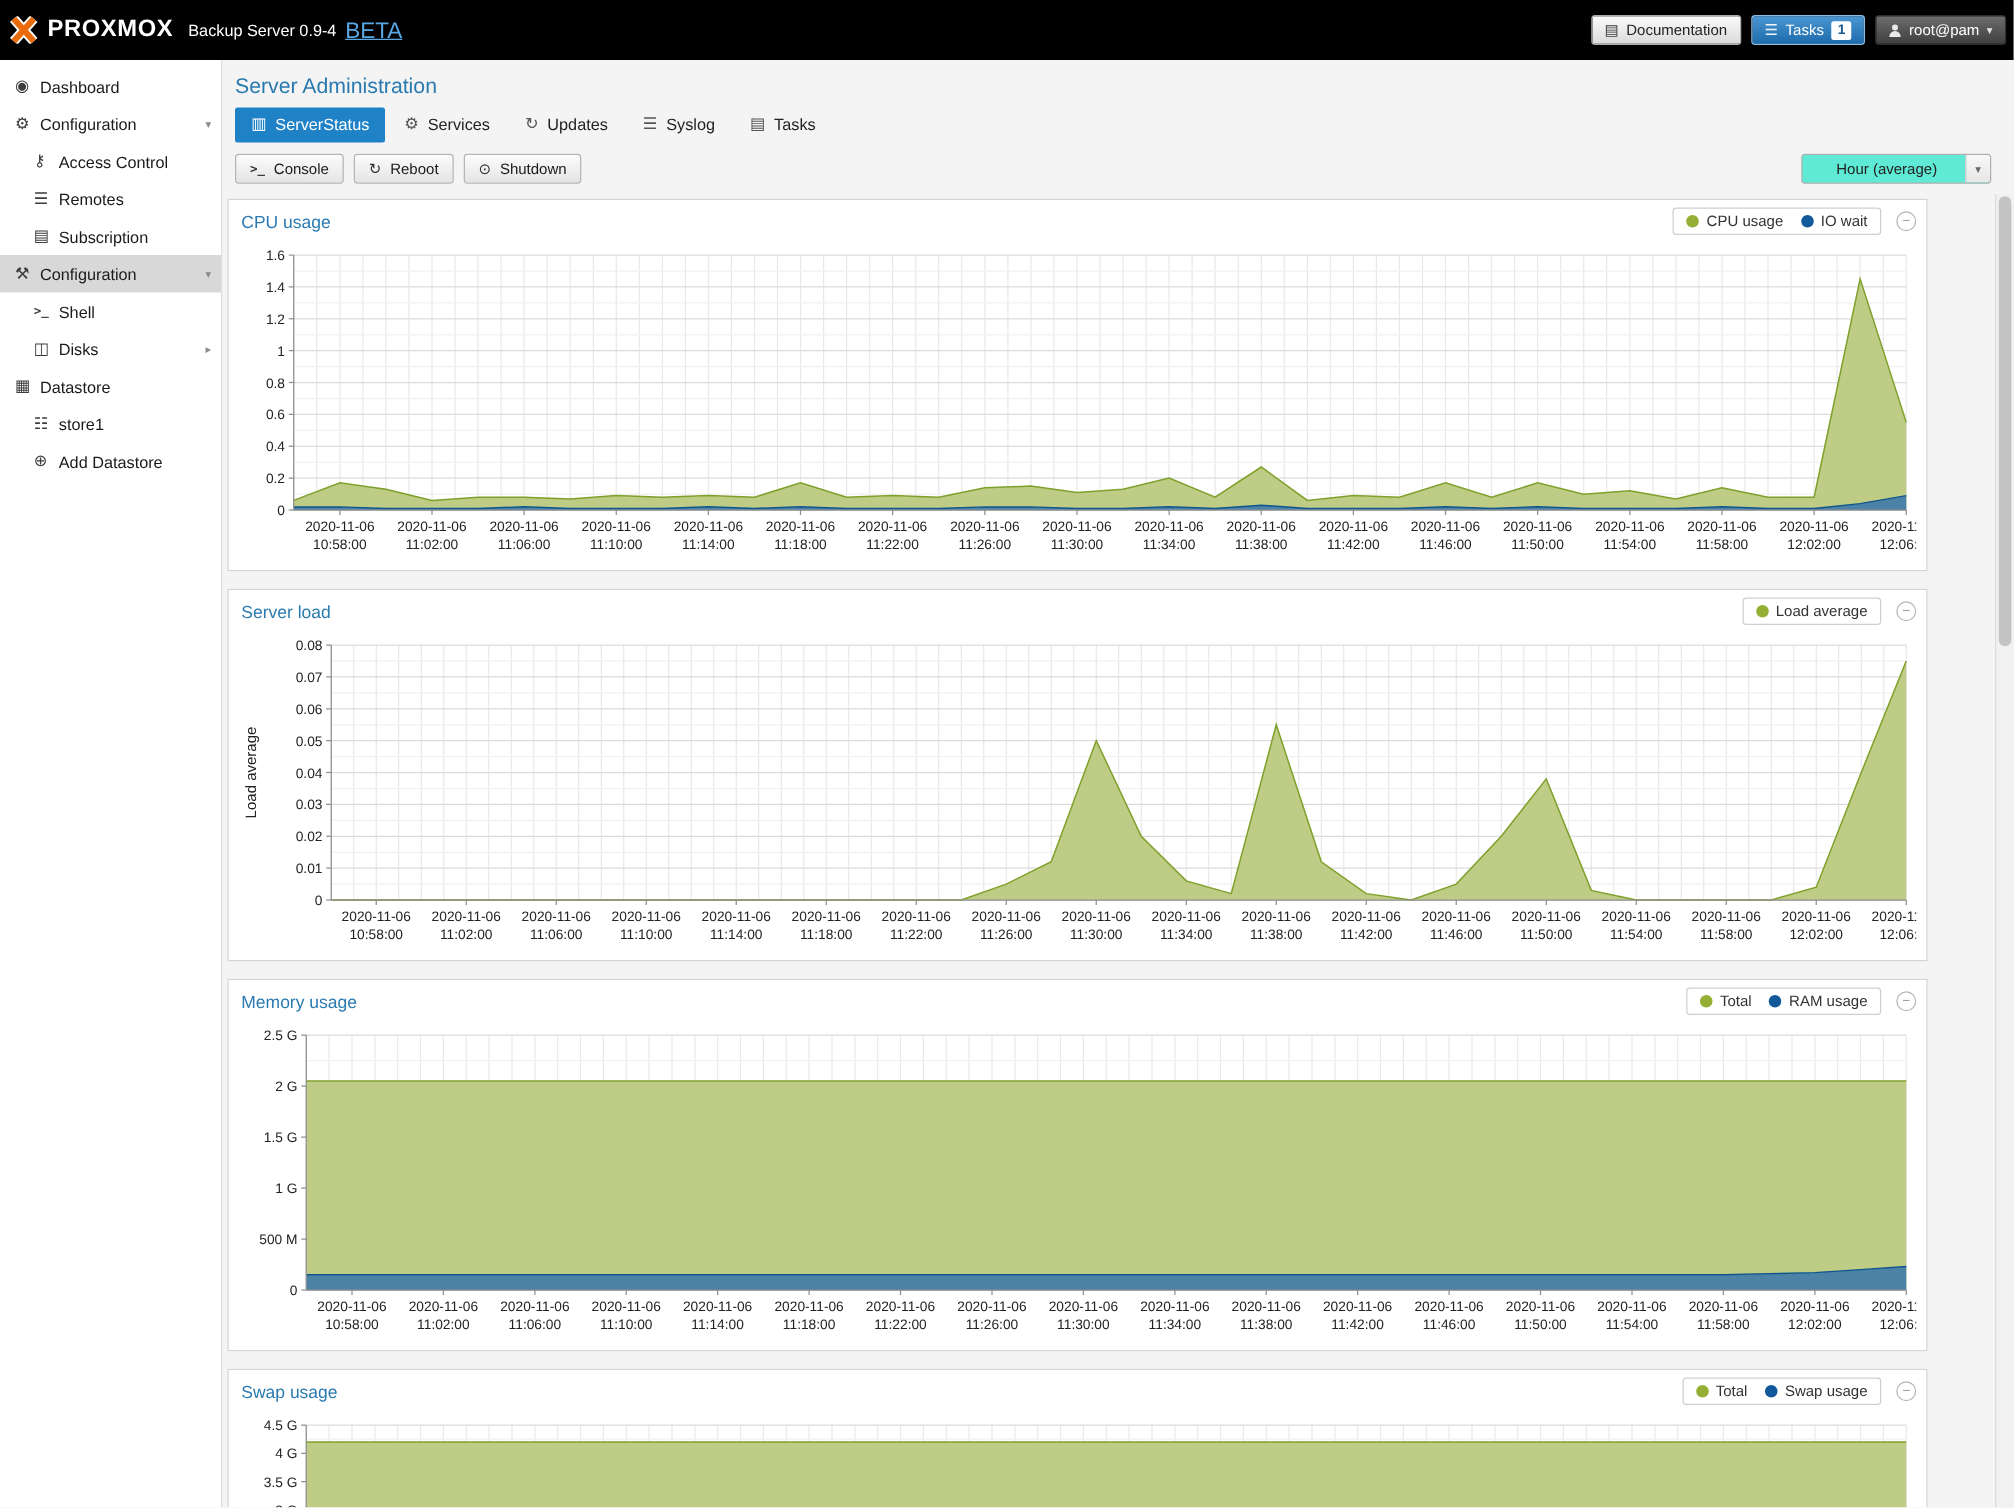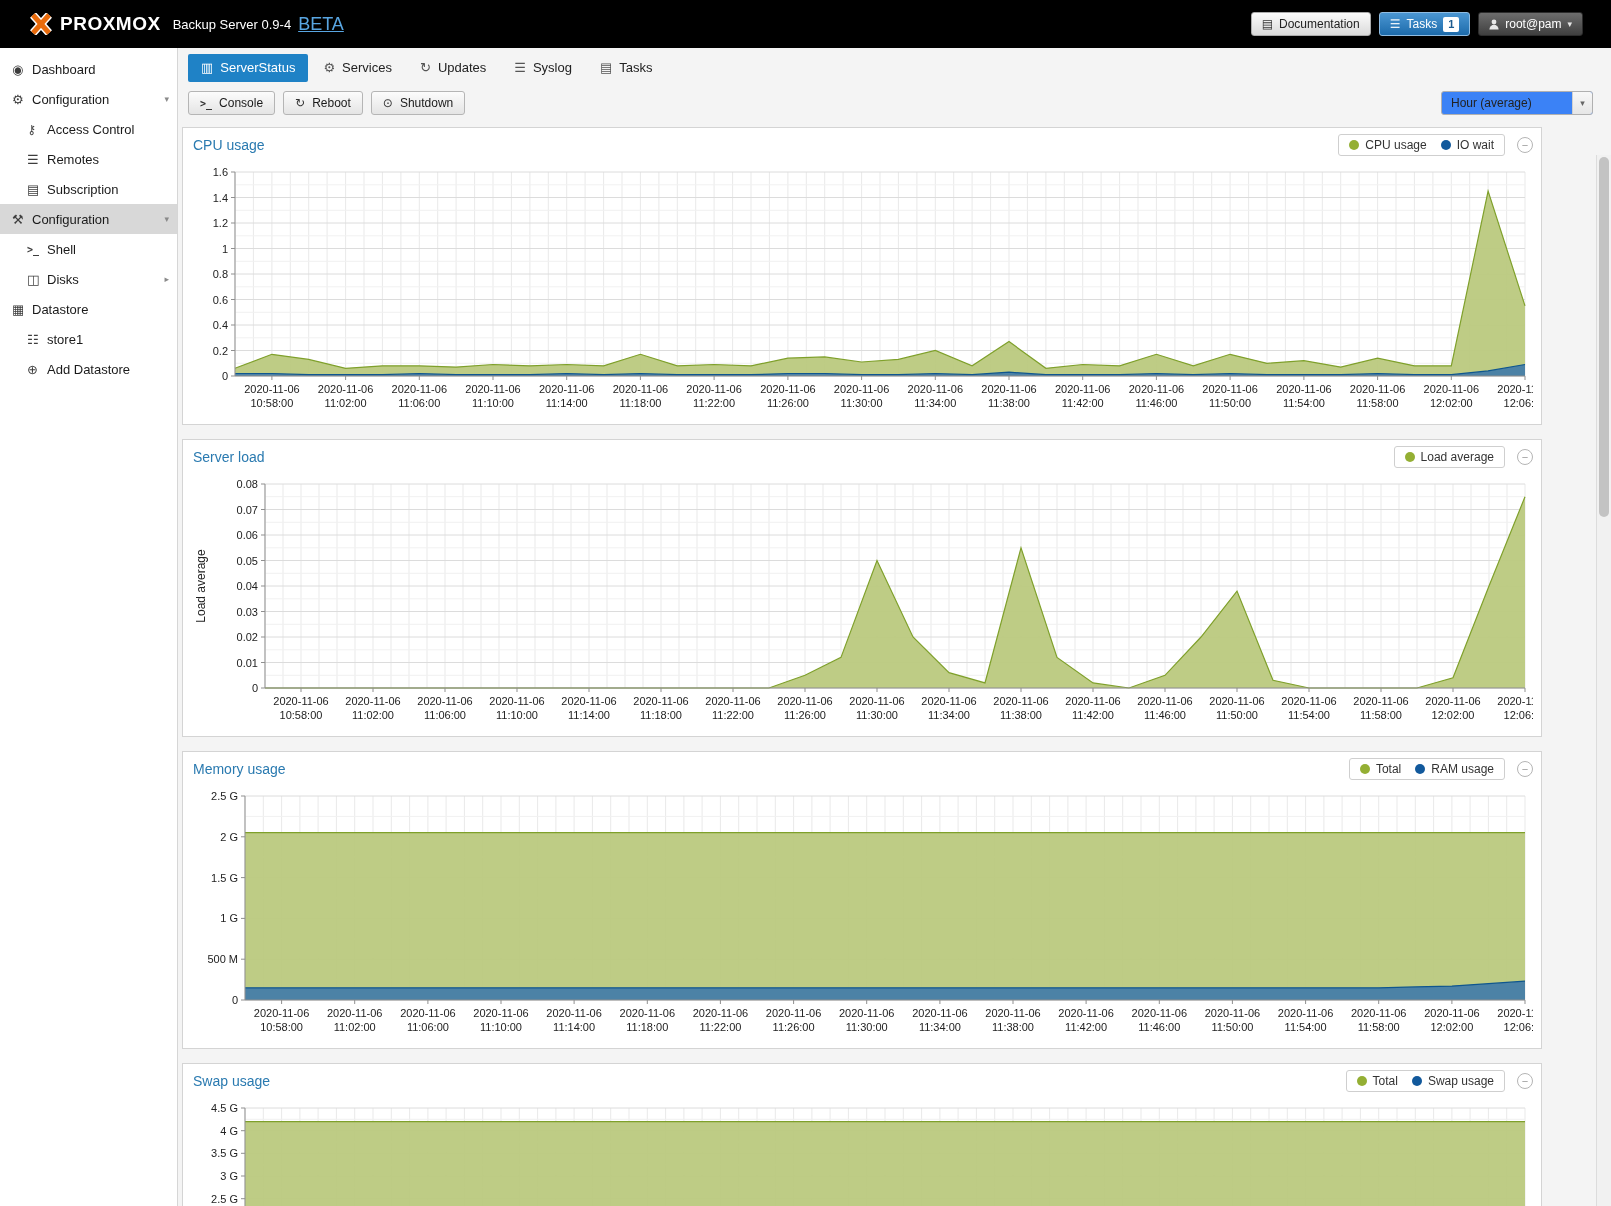--- a/index.html
+++ b/index.html
@@ -2,21 +2,21 @@
 <html><head>
 <meta charset="utf-8">
 <style>
   * { box-sizing: border-box; }
   html,body { margin:0; padding:0; }
   body {
     width:1611px; height:1206px; overflow:hidden; position:relative;
     background:#f4f4f4; font-family:"Liberation Sans", sans-serif; font-size:13px; color:#1a1a1a;
   }
   
-  .topbar { position:absolute; top:0; left:0; right:0; height:48px; background:#000; display:flex; align-items:center; padding:0 28px; z-index:10; }
+  .topbar { position:absolute; top:0; left:0; right:0; height:48px; background:#000; display:flex; align-items:center; padding:0 6px; z-index:10; }
   .logo { display:flex; align-items:center; gap:6px; }
   .brand { color:#fff; font-weight:700; font-size:19px; letter-spacing:.5px; }
   .product { color:#fff; font-size:13px; margin-left:12px; }
   .beta { color:#59a6e2; font-size:18px; margin-left:7px; text-decoration:underline; cursor:pointer; }
   .top-right { margin-left:auto; display:flex; align-items:center; gap:8px; }
   .hbtn { height:24px; display:flex; align-items:center; gap:6px; padding:0 10px; border-radius:3px; font-size:12px; cursor:pointer; white-space:nowrap; }
   .hbtn.light { background:linear-gradient(#fbfbfb,#dadada); border:1px solid #ababab; color:#222; }
   .hbtn.blue  { background:linear-gradient(#4a96d2,#1d6bab); border:1px solid #8fbce2; color:#fff; }
   .hbtn.dark  { background:linear-gradient(#6d6d6d,#3f3f3f); border:1px solid #2c2c2c; color:#fff; }
   .badge { background:#fff; color:#1d5b8f; border-radius:2px; padding:0 5px; font-size:11px; font-weight:700; height:15px; line-height:15px; }
@@ -38,21 +38,21 @@
   .page-title { color:#2a7ab0; font-size:17px; margin:10px 0 0 10px; line-height:22px; font-weight:400; }
   .tabs { display:flex; gap:2px; margin:6px 0 0 10px; }
   .tab { display:flex; align-items:center; gap:7px; padding:6px 13px 7px; font-size:13px; color:#222; border-radius:2px; cursor:pointer; }
   .tab .tico { font-size:13px; color:#555; font-family:"DejaVu Sans", sans-serif; }
   .tab.active { background:#1f82c6; color:#fff; }
   .tab.active .tico { color:#fff; }
   .toolbar { display:flex; align-items:center; margin:9px 18px 0 10px; gap:8px; }
   .tbtn { height:24px; display:flex; align-items:center; gap:7px; padding:0 11px; background:linear-gradient(#fcfcfc,#e4e4e4); border:1px solid #b5b5b5; border-radius:3px; font-size:12px; color:#1a1a1a; cursor:pointer; }
   .bico { font-size:12px; color:#333; font-family:"DejaVu Sans", sans-serif; }
   .bico.mono { font-family:"DejaVu Sans Mono", monospace; font-size:10px; font-weight:700; }
-  .range { margin-left:auto; width:152px; height:24px; background:#3b82f6; border:1px solid #b0b0b0; border-radius:3px; display:flex; align-items:center; font-size:12px; color:#222; padding-left:9px; cursor:pointer; overflow:hidden; }
+  .range { margin-left:auto; width:152px; height:24px; background:#5eead4; border:1px solid #b0b0b0; border-radius:3px; display:flex; align-items:center; font-size:12px; color:#222; padding-left:27px; cursor:pointer; overflow:hidden; }
   .rcaret { margin-left:auto; width:20px; height:100%; display:flex; align-items:center; justify-content:center; color:#666; font-size:9px; border-left:1px solid #d0d0d0; background:linear-gradient(#f8f8f8,#e6e6e6); }
 
   
   .panels { margin:12px 0 0 4px; }
   .panel { width:1360px; background:#fff; border:1px solid #d4d4d4; margin-bottom:14px; }
   .panel-hd { height:34px; display:flex; align-items:center; padding:0 10px; position:relative; }
   .panel-title { color:#2a7ab0; font-size:14px; }
   .legend { margin-left:auto; margin-right:26px; display:flex; align-items:center; border:1px solid #cfcfcf; border-radius:3px; padding:3px 10px; background:#fff; font-size:12px; color:#333; }
   .legend-item { display:flex; align-items:center; gap:6px; margin-right:14px; }
   .legend-item:last-child { margin-right:0; }
@@ -145,20 +145,21 @@
       <span class="sb-ico">☷</span>
       <span class="sb-lbl">store1</span>
     </div>
     <div class="sb-item lvl1">
       <span class="sb-ico">⊕</span>
       <span class="sb-lbl">Add Datastore</span>
     </div>
   </div>
 
 <div class="main">
+  <div class="page-title">Server Administration</div>
 
   <div class="tabs">
       <div class="tab active">
         <span class="tico">▥</span>
         <span>ServerStatus</span>
       </div>
       <div class="tab">
         <span class="tico">⚙</span>
         <span>Services</span>
       </div>

